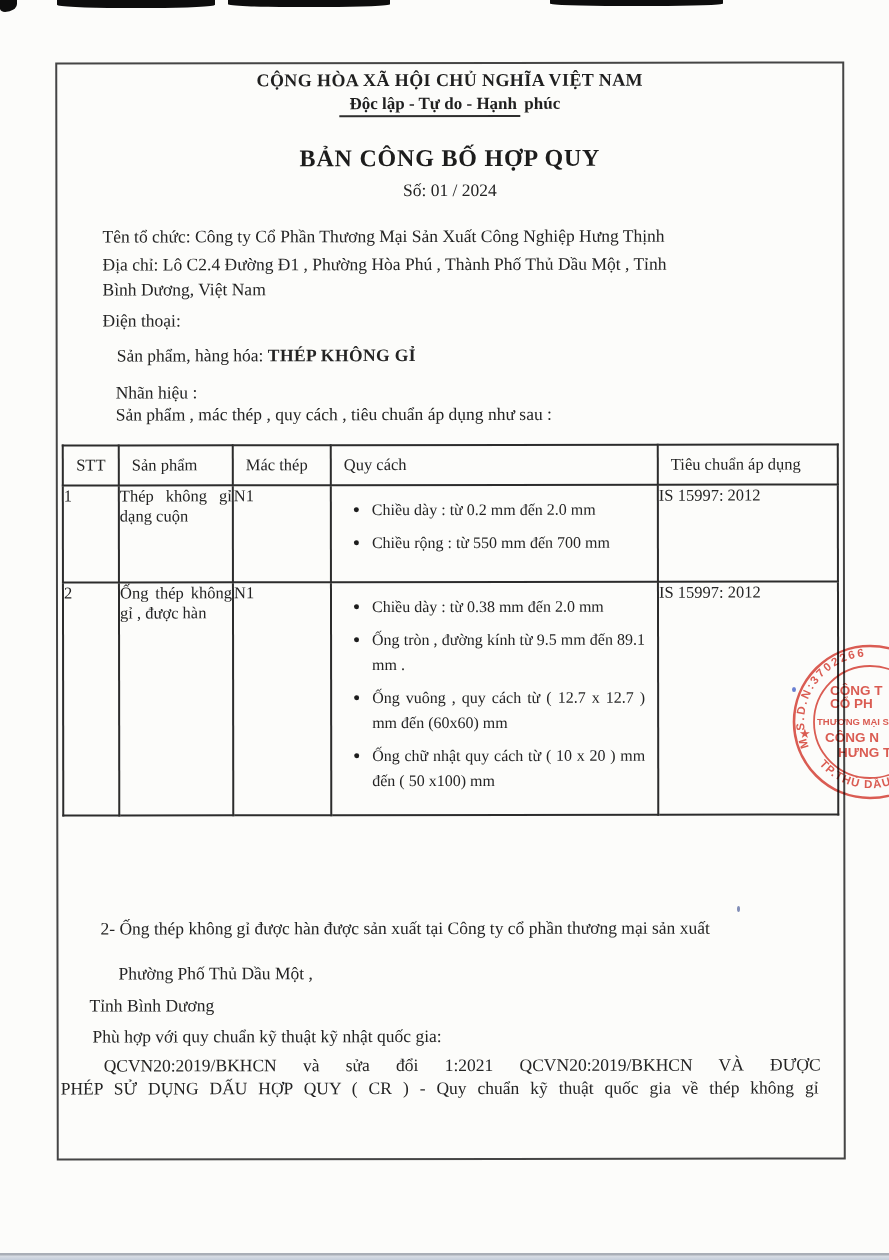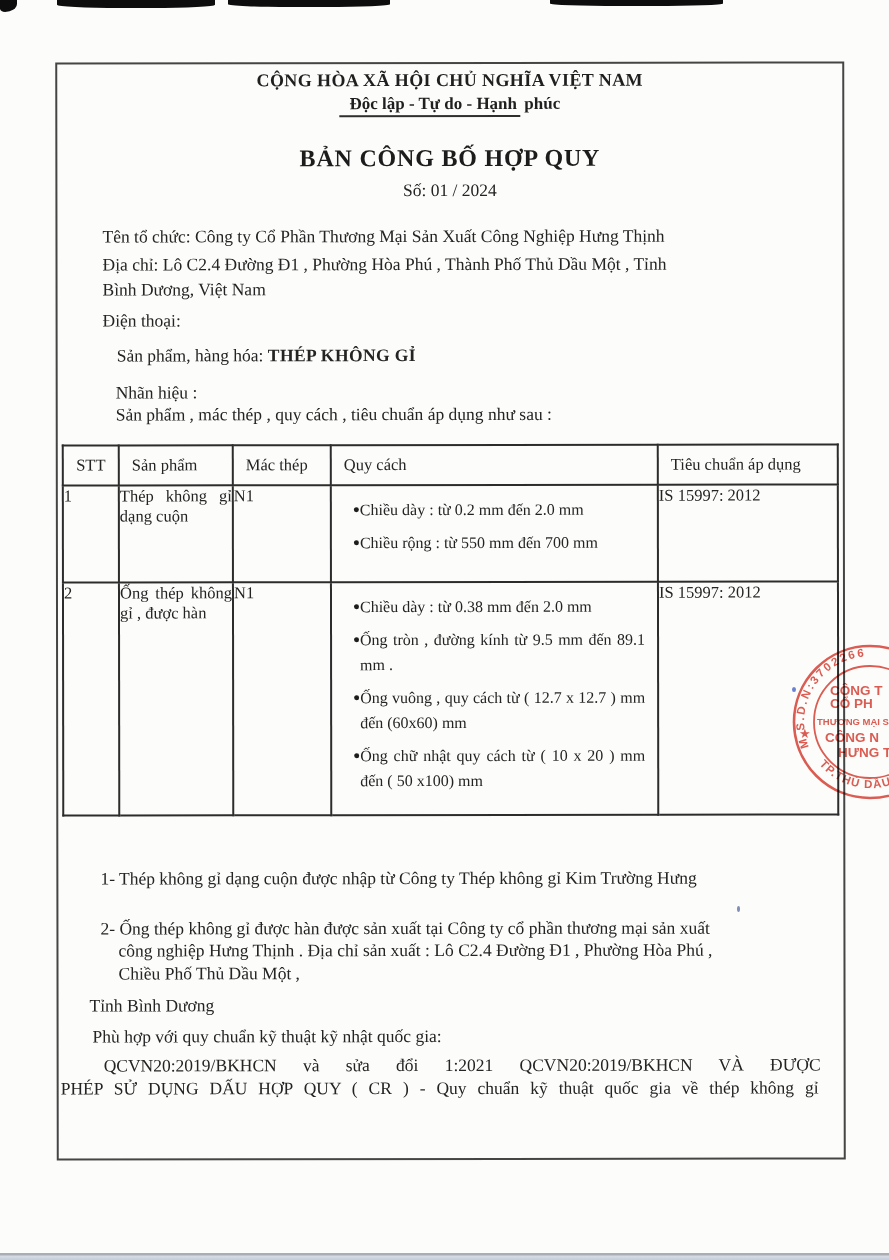--- a/index.html
+++ b/index.html
@@ -33,21 +33,21 @@
   .tbl tr.hrow{height:40px;}
   .tbl tr.hrow th{vertical-align:middle;padding-left:12px;}
   .tbl tr.hrow th.c{text-align:center;padding-left:0;}
   .tbl tr.r1{height:97px;} .tbl tr.r2{height:233px;}
   .cell-stt{text-align:center;padding-top:12px;}
   .cell-prod{padding:11px 10px 0 12px;}
   .cell-prod .jt{text-align:justify;}
   .cell-grade{text-align:center;padding-top:12px;}
   .cell-std{padding:10px 6px 0 10px;}
   ul.specs{list-style:none;margin:0;padding:11px 10px 0 22px;}
-  ul.specs li{display:flex;gap:1px;margin-bottom:8px;}
+  ul.specs li{display:flex;gap:13px;margin-bottom:8px;}
   .dot{flex:0 0 auto;width:5px;height:5px;border-radius:50%;background:#1d1d1d;margin-top:10px;}
   .spec-text{flex:1;text-align:justify;line-height:25px;font-size:16px;padding-right:2px;}
 
   
   .nline{position:absolute;font-size:17.5px;line-height:26px;white-space:nowrap;}
   .n1{left:42px;top:801px;} .n2{left:37px;top:825px;} .n3{left:42px;top:851px;}
   .n4{left:60px;top:873px;} .n5{left:60px;top:896px;} .n6{left:31px;top:928px;}
   .n7{left:34px;top:959px;}
   .n8{left:45px;top:988px;width:717px;white-space:normal;text-align:justify;text-align-last:justify;}
   .n9{left:2px;top:1011px;width:758px;white-space:normal;text-align:justify;text-align-last:justify;}
@@ -152,24 +152,22 @@
                   <span class="dot"></span>
                   <span class="spec-text">Ống chữ nhật quy cách từ ( 10 x 20 ) mm đến ( 50 x100) mm</span>
                 </li>
           </ul>
         </td>
         <td class="cell-std">IS 15997: 2012</td>
       </tr>
     </tbody>
       </table>
 
-    <div class="nline n1">1- Thép không gỉ dạng cuộn được nhập từ Công ty Thép không gỉ Kim Trường Hưng</div>
     <div class="nline n3">2- Ống thép không gỉ được hàn được sản xuất tại Công ty cổ phần thương mại sản xuất</div>
-    <div class="nline n4">công nghiệp Hưng Thịnh . Địa chỉ sản xuất : Lô C2.4 Đường Đ1 , Phường Hòa Phú ,</div>
-    <div class="nline n5">Chiều Phố Thủ Dầu Một ,</div>
+    <div class="nline n5">Phường Phố Thủ Dầu Một ,</div>
     <div class="nline n6">Tỉnh Bình Dương</div>
     <div class="nline n7">Phù hợp với quy chuẩn kỹ thuật kỹ nhật quốc gia:</div>
     <div class="nline n8">QCVN20:2019/BKHCN và sửa đổi 1:2021 QCVN20:2019/BKHCN VÀ ĐƯỢC</div>
     <div class="nline n9">PHÉP SỬ DỤNG DẤU HỢP QUY ( CR ) -  Quy chuẩn kỹ thuật quốc gia về thép không gỉ</div>
   </div>
 
   <svg class="stamp" viewBox="0 0 180 180" xmlns="http://www.w3.org/2000/svg">
     <defs>
       <path id="arcTop" d="M 25.2 114.9 A 66 66 0 1 1 148.8 69.9" fill="none"></path>
       <path id="arcBot" d="M 33 127.7 A 66 66 0 0 0 137 127.7" fill="none"></path>

